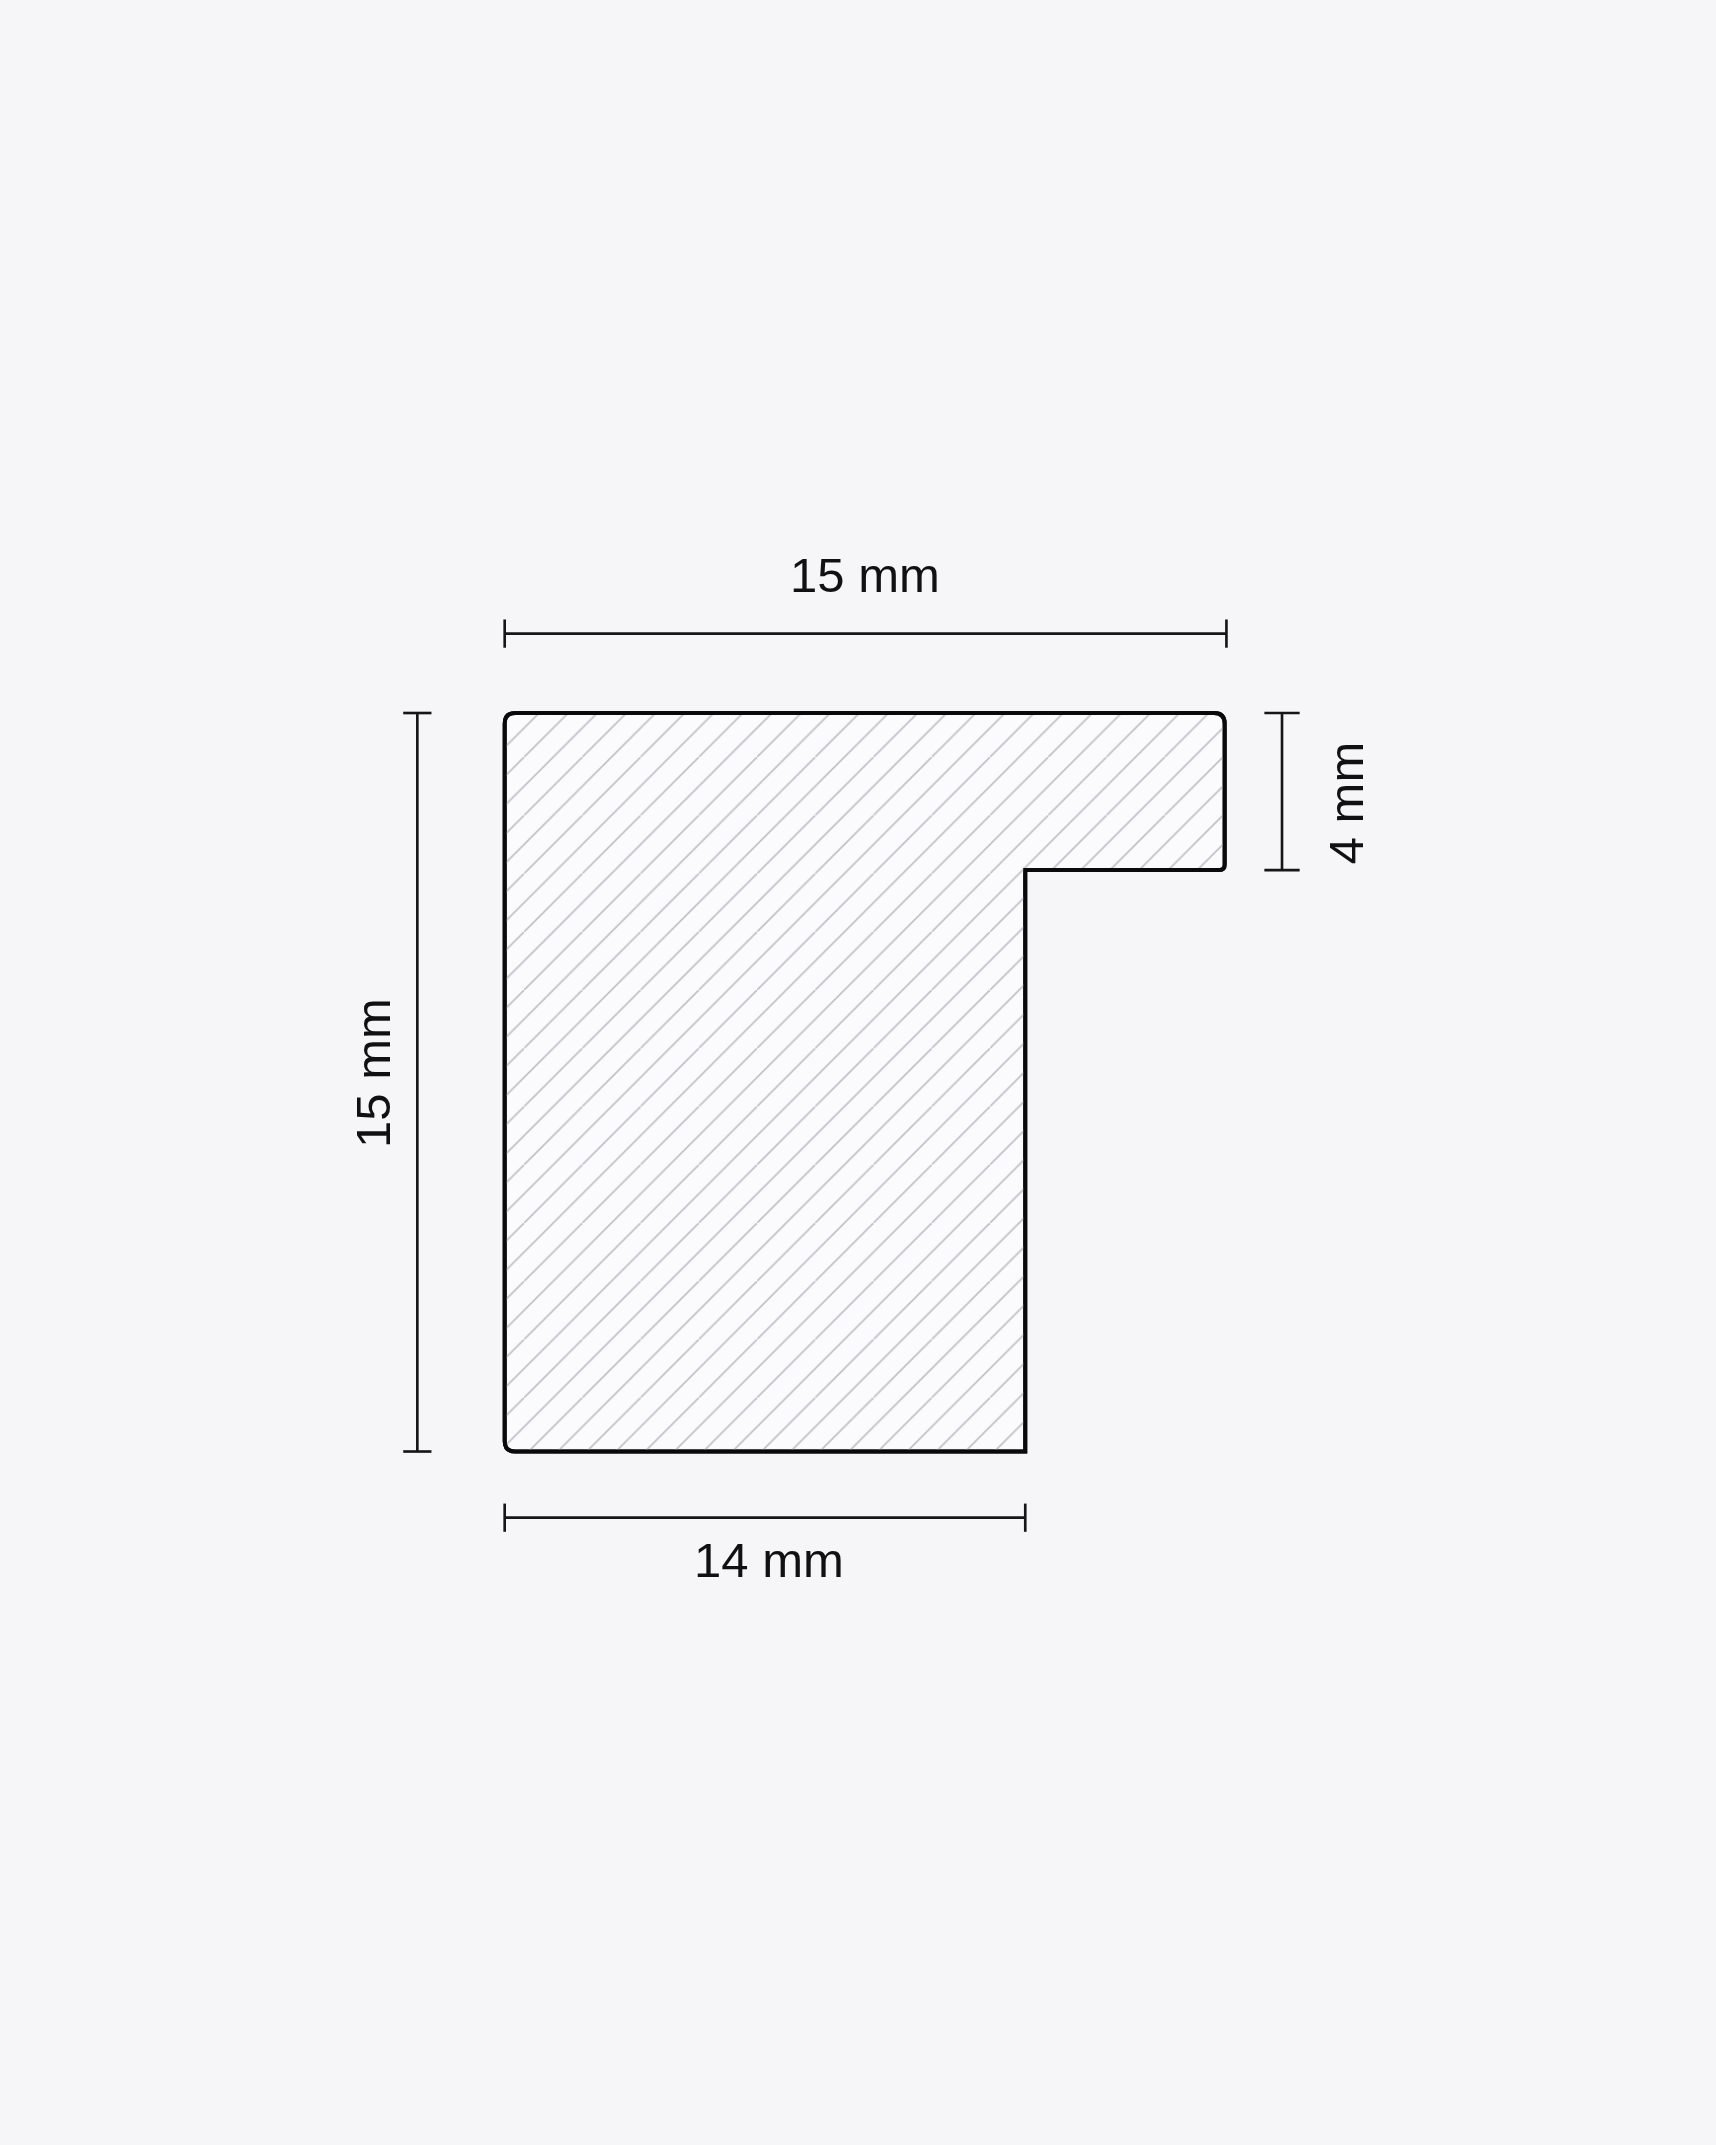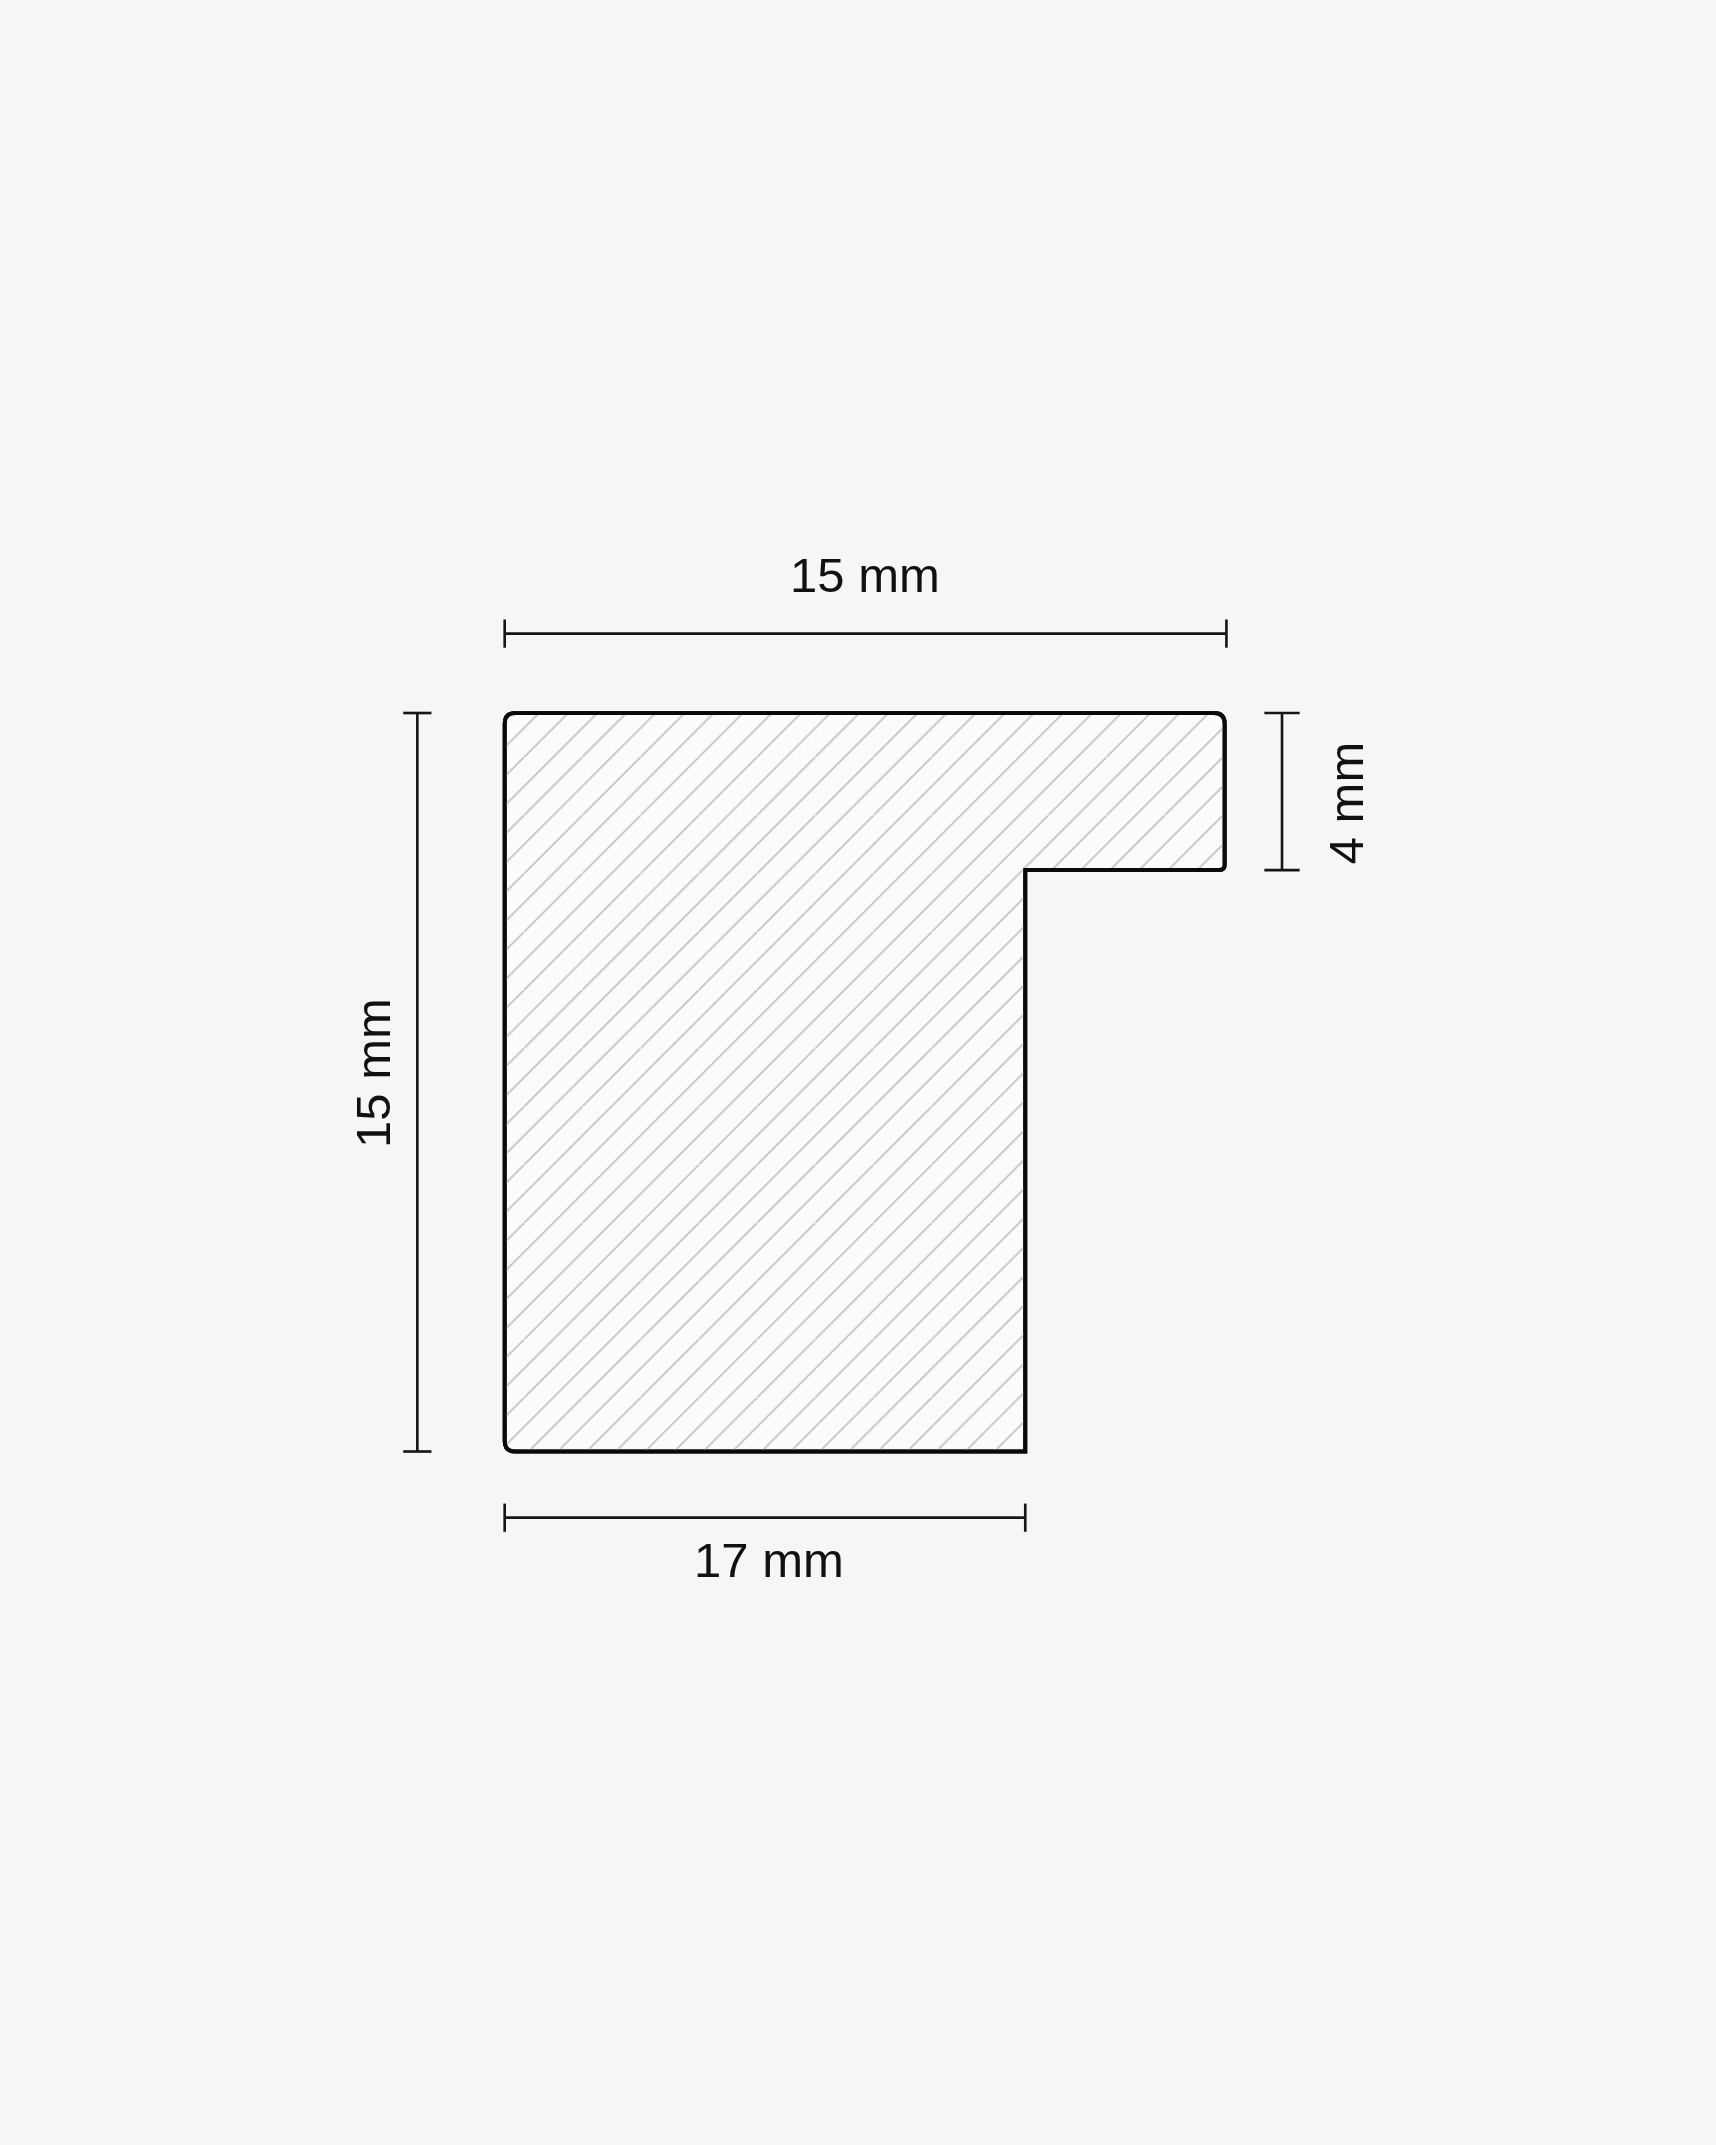--- a/index.html
+++ b/index.html
@@ -142,16 +142,16 @@
       <line class="dim-stroke" x1="1162" y1="1704" x2="1162" y2="1736"></line>
     </g>
   </svg>
 
   <div class="dim-label" style="left:865px; top:575px;">15 mm</div>
 
   <div class="dim-label rot-ccw" style="left:373px; top:1073px;">15 mm</div>
 
   <div class="dim-label rot-ccw" style="left:1346px; top:803px;">4 mm</div>
 
-  <div class="dim-label" style="left:769px; top:1560px;">17 mm</div>
+  <div class="dim-label" style="left:769px; top:1560px;">14 mm</div>
 
 </div>
 
 
 </body></html>

